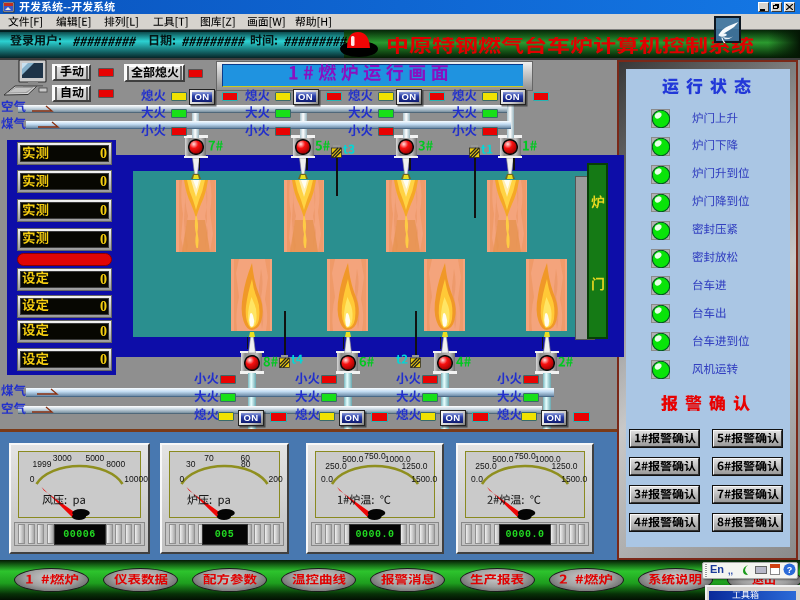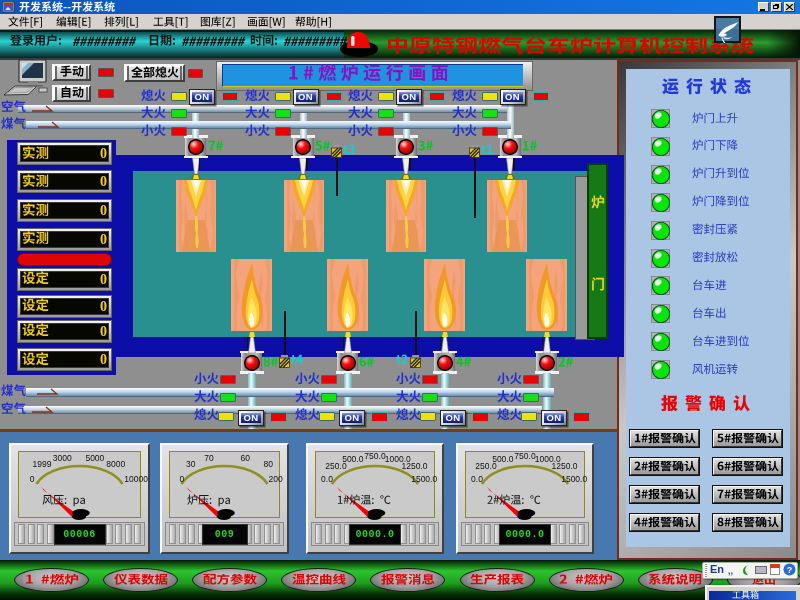--- a/index.html
+++ b/index.html
@@ -1263,41 +1263,41 @@
     <svg class="a" style="left:169px;top:451px;width:111px;height:67px;overflow:visible" viewBox="0 0 111 67">
 <path d="M12.5 33 A 46 28 0 0 1 98.5 33" fill="none" stroke="#8f8f1f" stroke-width="2.6"></path>
 <path d="M17.5 36 L20 39.5 L53 63 L48.5 66.5 Z" fill="#ee0606"></path>
 <ellipse cx="57" cy="62" rx="8.8" ry="4" fill="#050505"></ellipse>
 <ellipse cx="55" cy="65.5" rx="7" ry="3.6" fill="#050505"></ellipse>
 </svg>
     <div class="a" style="left:181.765px;top:474px;width:44px;margin-left:-22px;text-align:center;color:#111;font:8.5px 'Liberation Sans',sans-serif">0</div>
     <div class="a" style="left:190.645px;top:459px;width:44px;margin-left:-22px;text-align:center;color:#111;font:8.5px 'Liberation Sans',sans-serif">30</div>
     <div class="a" style="left:208.96px;top:452.5px;width:44px;margin-left:-22px;text-align:center;color:#111;font:8.5px 'Liberation Sans',sans-serif">70</div>
     <div class="a" style="left:228px;top:452.5px;width:44px;margin-left:-22px;text-align:right;color:#111;font:8.5px 'Liberation Sans',sans-serif">60</div>
-    <div class="a" style="left:251px;top:459px;width:44px;margin-left:-22px;text-align:right;color:#111;font:8.5px 'Liberation Sans',sans-serif">80</div>
+    <div class="a" style="left:263px;top:459px;width:44px;margin-left:-22px;text-align:left;color:#111;font:8.5px 'Liberation Sans',sans-serif">80</div>
     <div class="a" style="left:275.56px;top:474px;width:44px;margin-left:-22px;text-align:center;color:#111;font:8.5px 'Liberation Sans',sans-serif">200</div>
     <svg class="a" style="left:186.5px;top:495px;width:43.7px;height:12.1px;overflow:visible" viewBox="0 -80 397 110" preserveAspectRatio="none">
       <g fill="#1a1a1a">
         <use href="#g68" transform="translate(0 0)"></use>
         <use href="#g78" transform="translate(100 0)"></use>
         <use href="#g115" transform="translate(200 0)"></use>
         <use href="#g116" transform="translate(278 0)"></use>
         <use href="#g117" transform="translate(341 0)"></use>
       </g>
     </svg>
     <div class="a" style="left:165px;top:522px;width:119px;height:24px;background:#c4c4c4;border:1px solid #888;box-sizing:border-box"></div>
     <div class="a" style="left:169px;top:524px;width:7px;height:20px;background:linear-gradient(90deg,#f0f0f0,#a8a8a8);border:1px solid #909090;box-sizing:border-box"></div>
     <div class="a" style="left:273px;top:524px;width:7px;height:20px;background:linear-gradient(90deg,#f0f0f0,#a8a8a8);border:1px solid #909090;box-sizing:border-box"></div>
     <div class="a" style="left:178.5px;top:524px;width:7px;height:20px;background:linear-gradient(90deg,#f0f0f0,#a8a8a8);border:1px solid #909090;box-sizing:border-box"></div>
     <div class="a" style="left:263.5px;top:524px;width:7px;height:20px;background:linear-gradient(90deg,#f0f0f0,#a8a8a8);border:1px solid #909090;box-sizing:border-box"></div>
     <div class="a" style="left:188px;top:524px;width:7px;height:20px;background:linear-gradient(90deg,#f0f0f0,#a8a8a8);border:1px solid #909090;box-sizing:border-box"></div>
     <div class="a" style="left:254px;top:524px;width:7px;height:20px;background:linear-gradient(90deg,#f0f0f0,#a8a8a8);border:1px solid #909090;box-sizing:border-box"></div>
     <div class="a" style="left:197.5px;top:524px;width:7px;height:20px;background:linear-gradient(90deg,#f0f0f0,#a8a8a8);border:1px solid #909090;box-sizing:border-box"></div>
     <div class="a" style="left:244.5px;top:524px;width:7px;height:20px;background:linear-gradient(90deg,#f0f0f0,#a8a8a8);border:1px solid #909090;box-sizing:border-box"></div>
-    <div class="a" style="left:201.5px;top:523.5px;width:46px;height:21px;background:#050505;border:1px solid #333;box-sizing:border-box;color:#22d822;font:bold 10px 'Liberation Mono',monospace;text-align:center;line-height:20px;letter-spacing:.5px">009</div>
+    <div class="a" style="left:201.5px;top:523.5px;width:46px;height:21px;background:#050505;border:1px solid #333;box-sizing:border-box;color:#22d822;font:bold 10px 'Liberation Mono',monospace;text-align:center;line-height:20px;letter-spacing:.5px">005</div>
     <div class="a" style="left:306px;top:443px;width:138px;height:111px;background:linear-gradient(180deg,#e4e4e4,#c0c0c0);border:2px solid;border-color:#f8f8f8 #404040 #404040 #f8f8f8;box-sizing:border-box"></div>
     <div class="a" style="left:315px;top:451px;width:120px;height:67px;background:#cacaca;border:1px solid #8a8a20;box-sizing:border-box"></div>
     <svg class="a" style="left:315px;top:451px;width:120px;height:67px;overflow:visible" viewBox="0 0 120 67">
 <path d="M17 33 A 46 28 0 0 1 103 33" fill="none" stroke="#8f8f1f" stroke-width="2.6"></path>
 <path d="M22 36 L24.5 39.5 L57.5 63 L53 66.5 Z" fill="#ee0606"></path>
 <ellipse cx="61.5" cy="62" rx="8.8" ry="4" fill="#050505"></ellipse>
 <ellipse cx="59.5" cy="65.5" rx="7" ry="3.6" fill="#050505"></ellipse>
 </svg>
     <div class="a" style="left:327px;top:474px;width:44px;margin-left:-22px;text-align:center;color:#111;font:8.5px 'Liberation Sans',sans-serif">0.0</div>
     <div class="a" style="left:336px;top:461px;width:44px;margin-left:-22px;text-align:center;color:#111;font:8.5px 'Liberation Sans',sans-serif">250.0</div>

